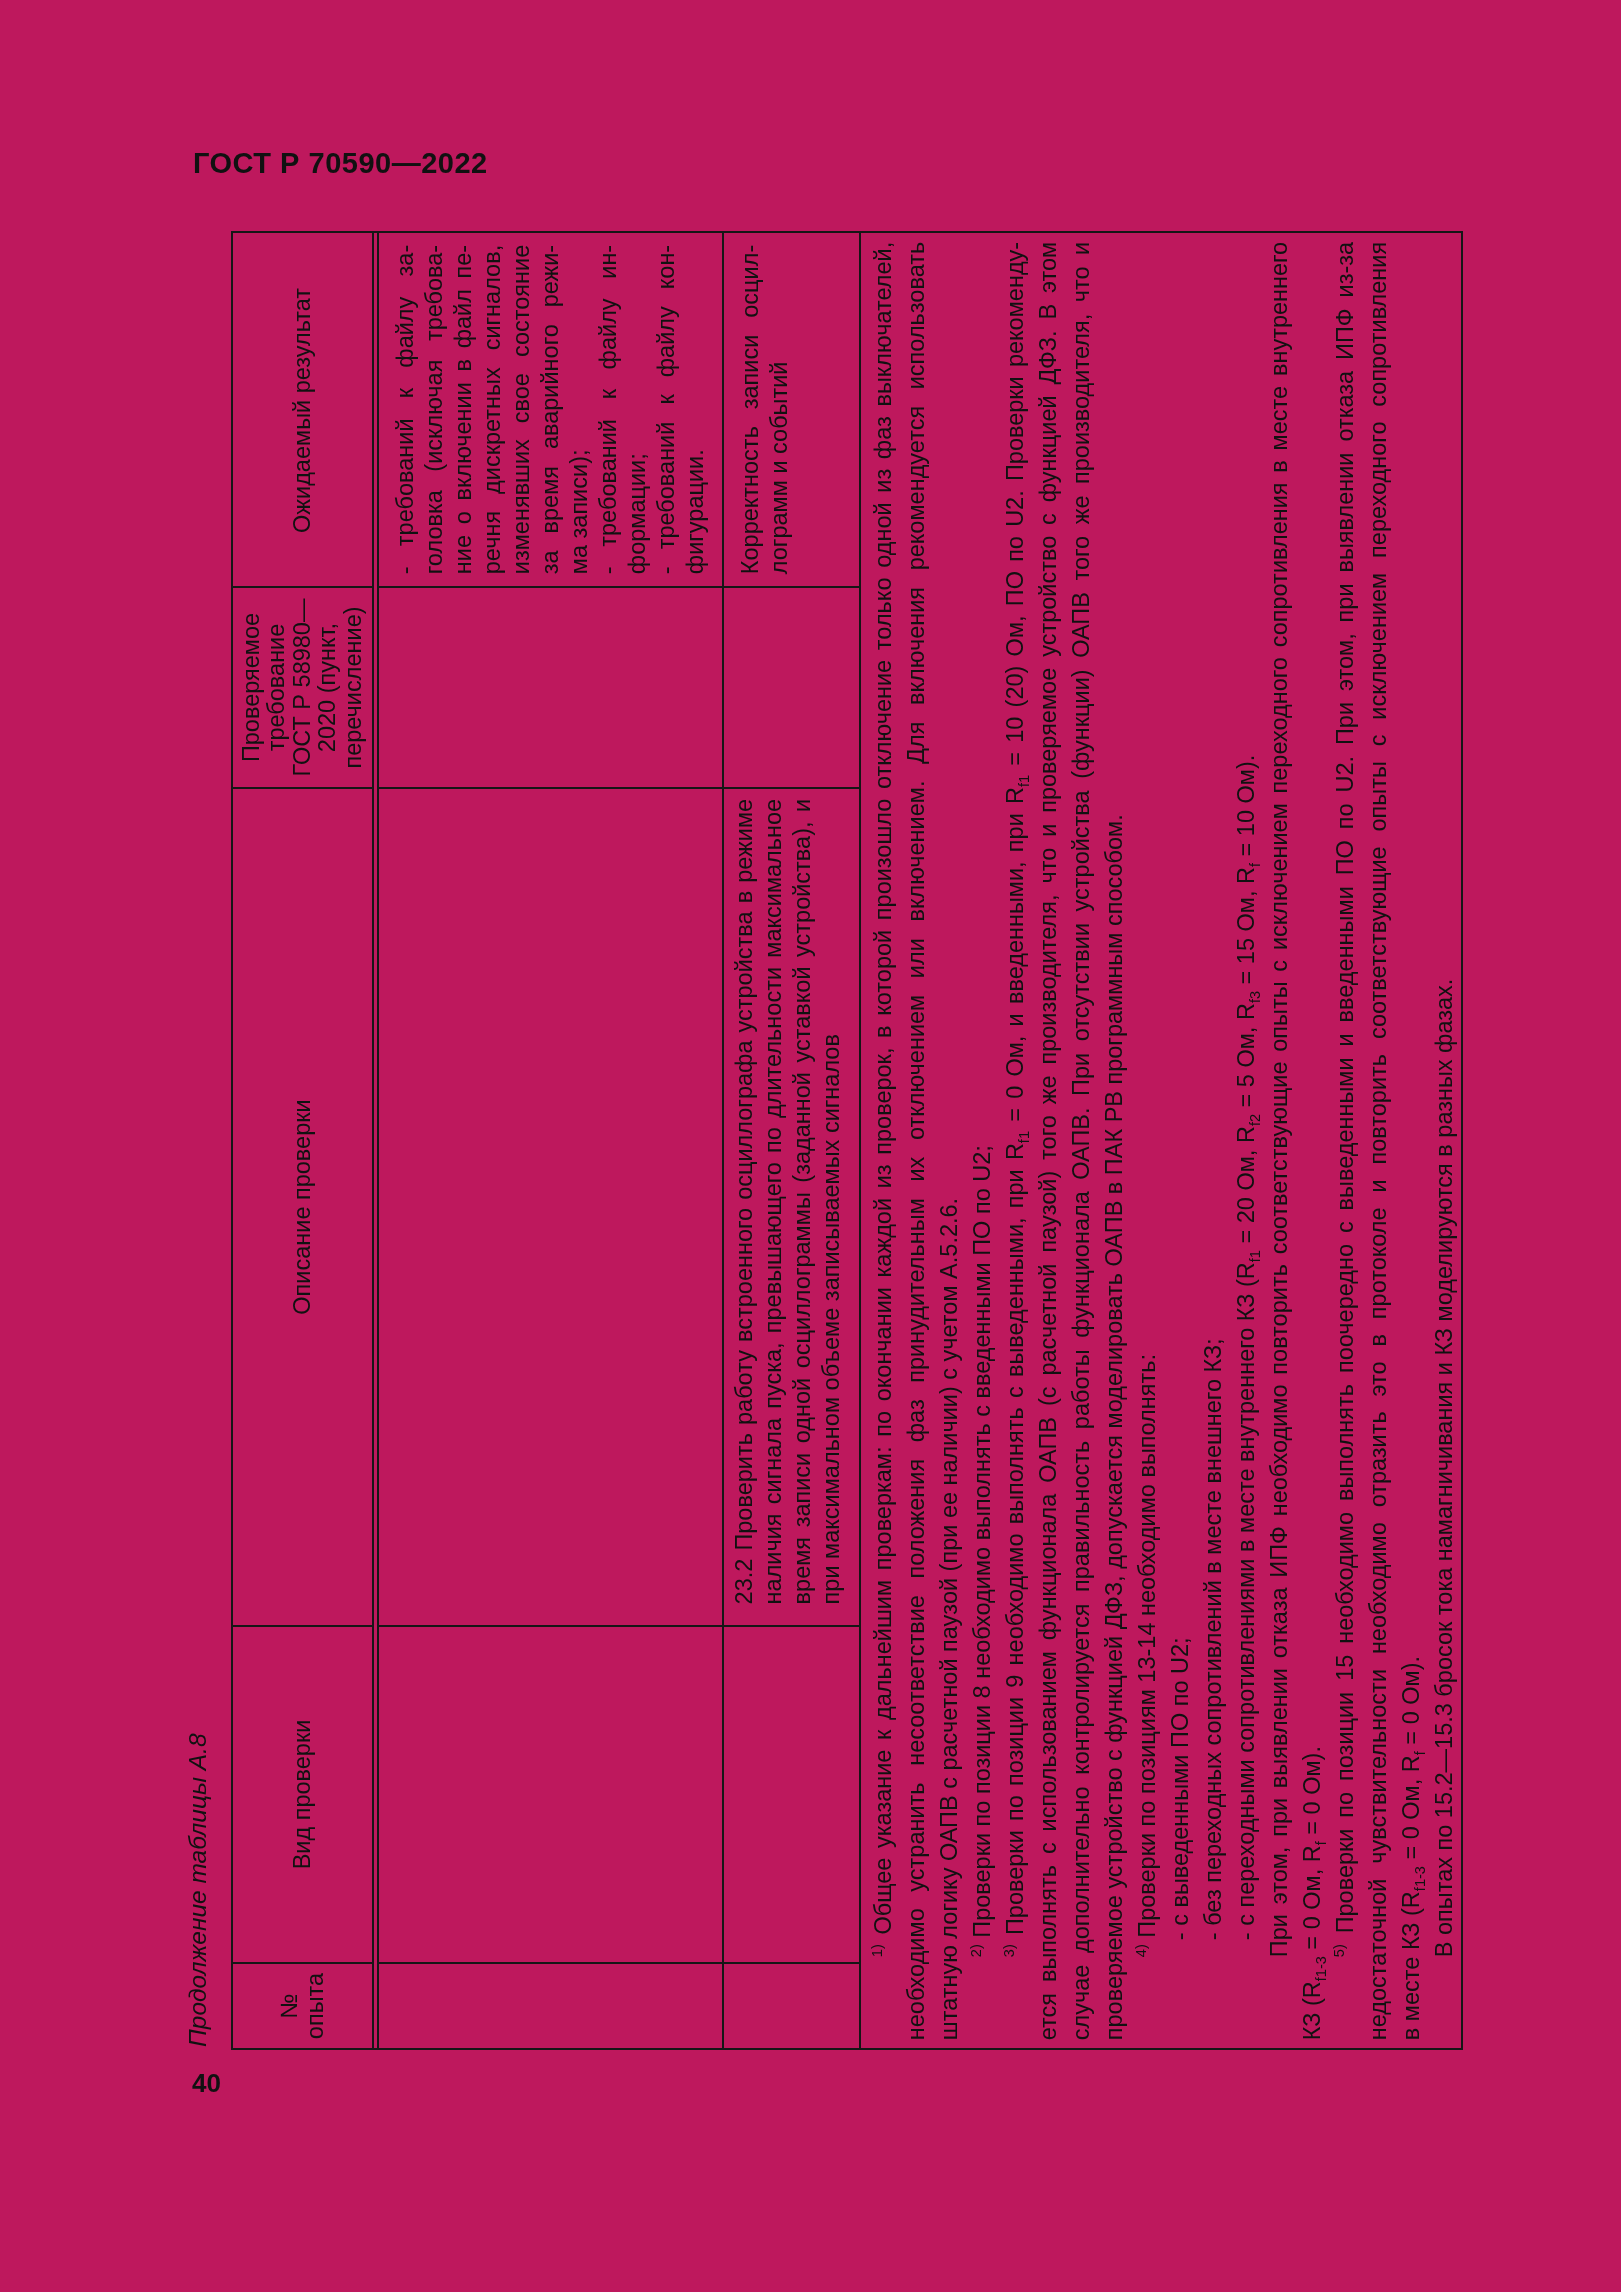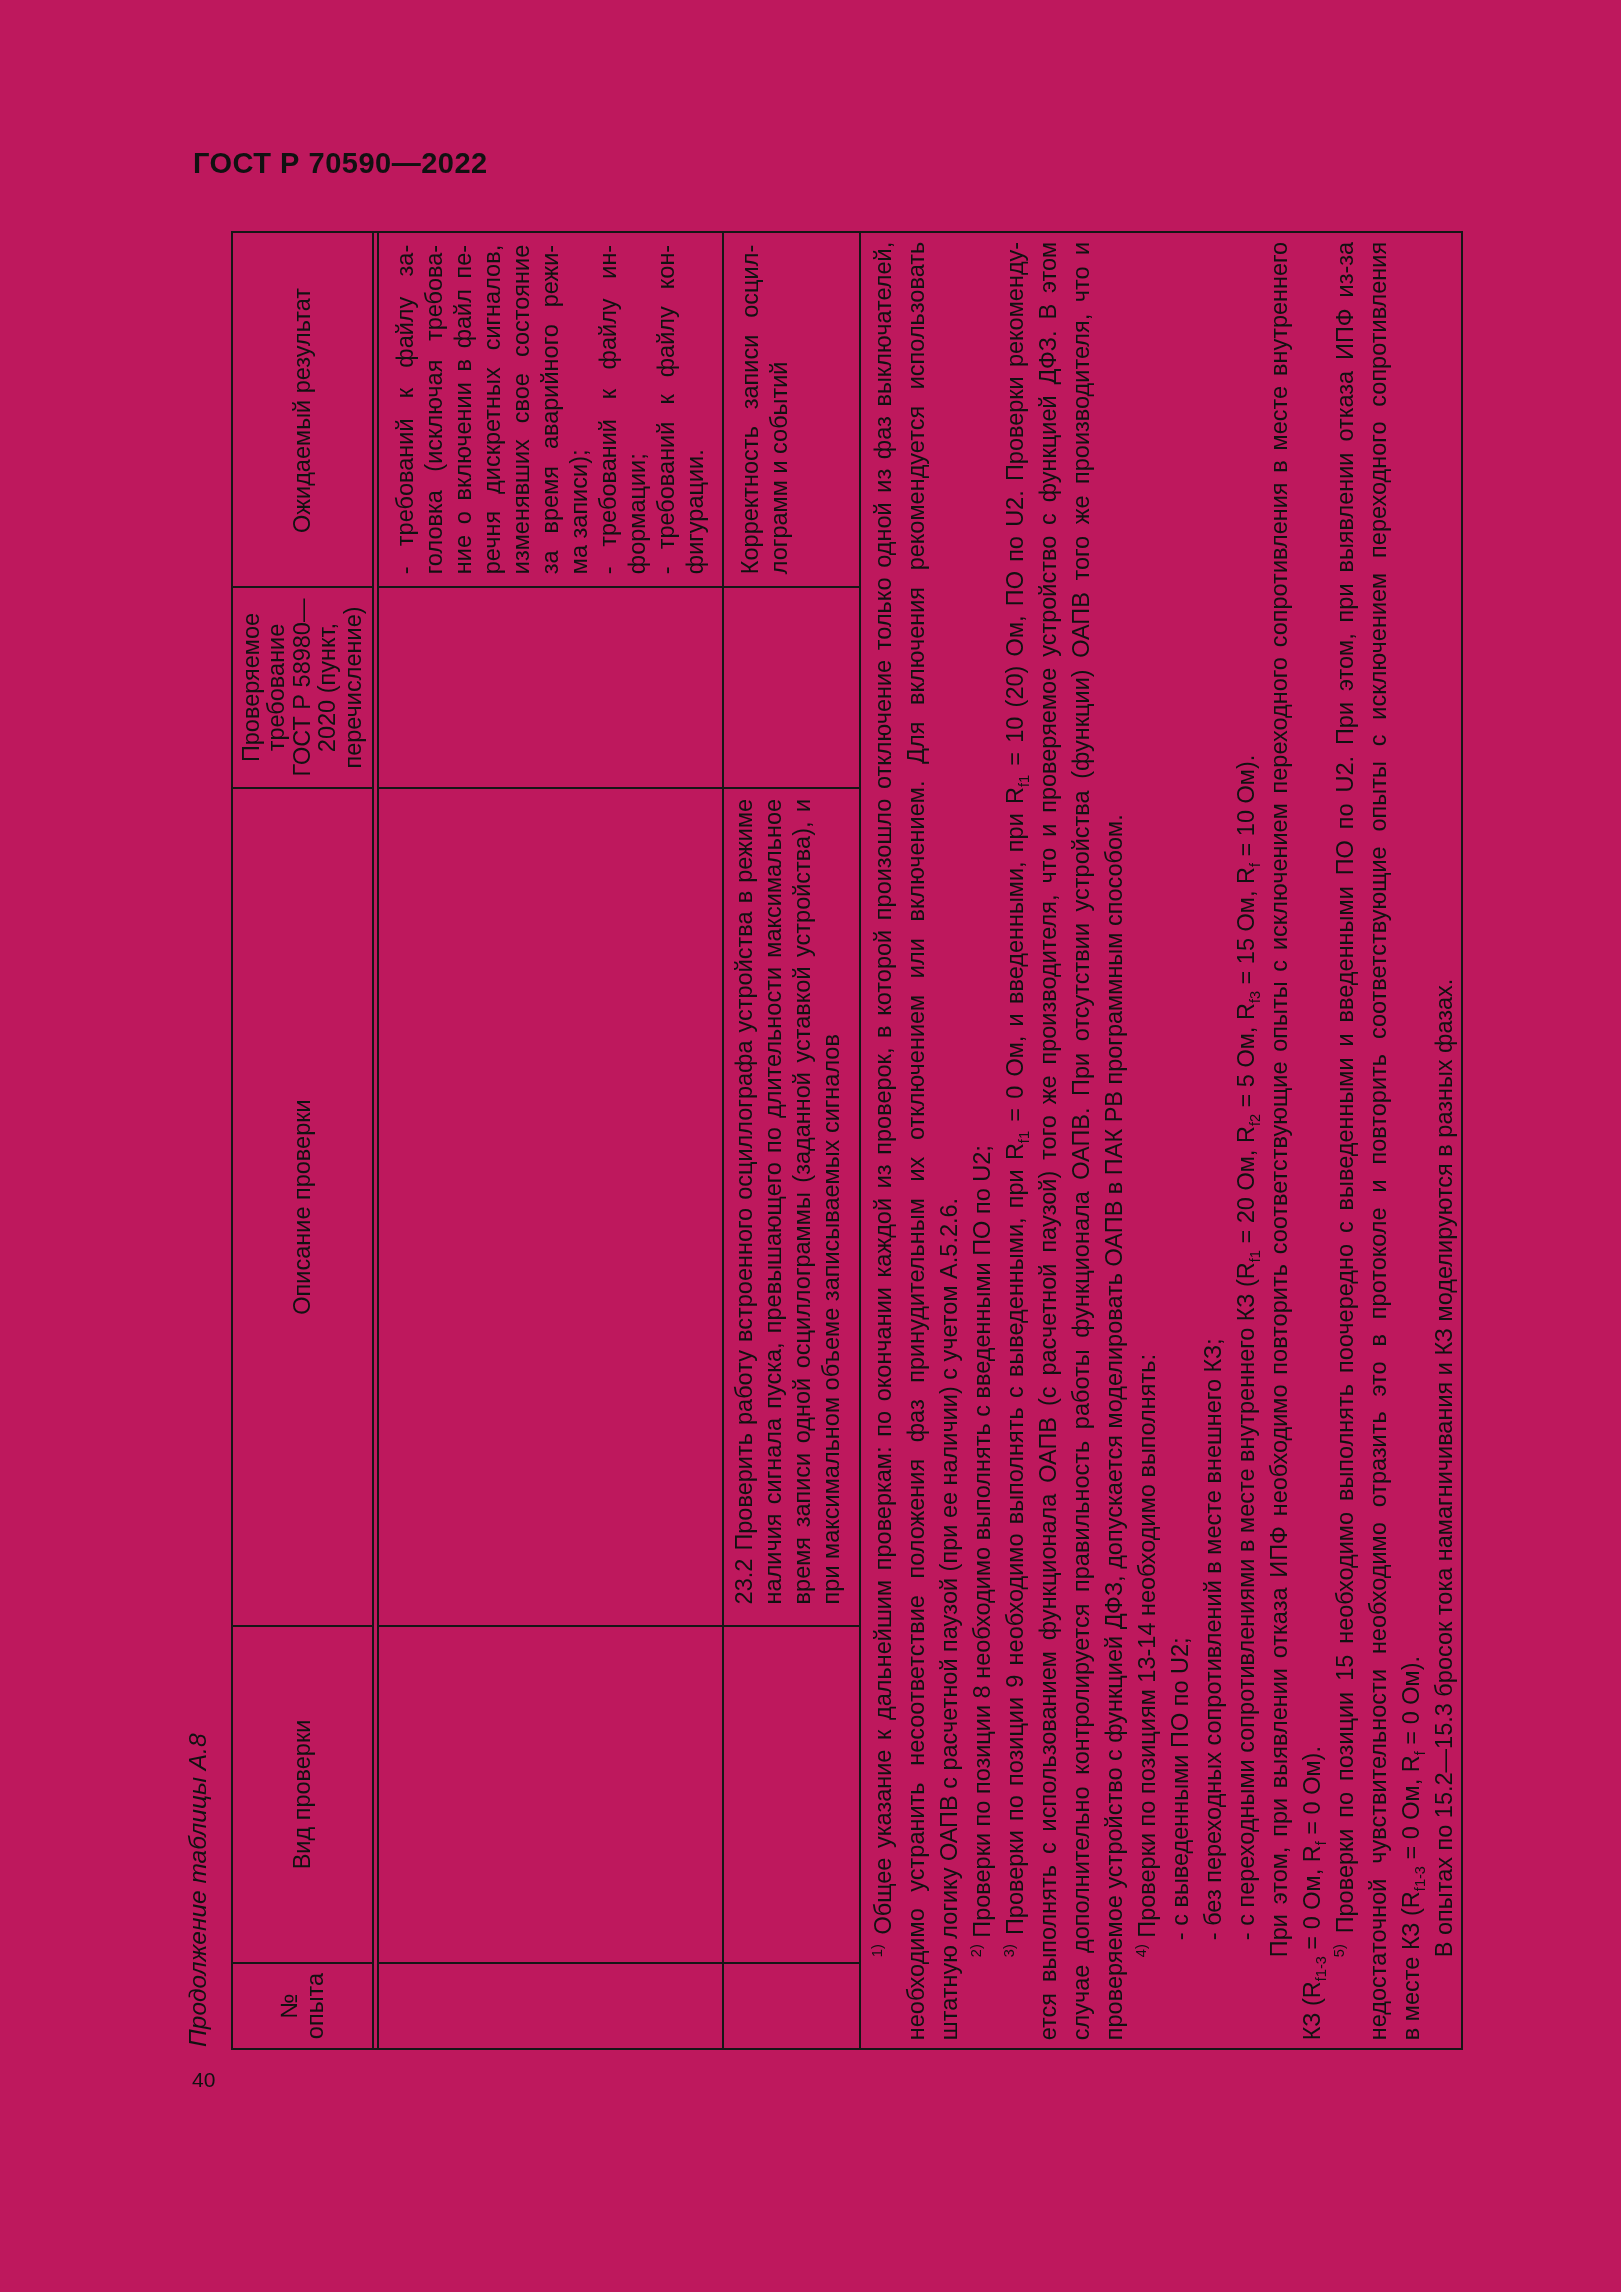--- a/index.html
+++ b/index.html
@@ -1,19 +1,19 @@
 <!DOCTYPE html>
 <html><head>
 <meta charset="utf-8">
 <style>
   html,body{margin:0;padding:0;background:#e8e8e8;}
   .page{position:relative;width:1621px;height:2293px;background:#be185d;overflow:hidden;
         font-family:"Liberation Sans",sans-serif;color:#111;}
   .running-header{position:absolute;left:193px;top:147px;font-size:29px;font-weight:bold;letter-spacing:0.5px;}
-  .page-number{position:absolute;left:192px;top:2068px;font-size:21px;}
+  .page-number{position:absolute;left:192px;top:2068px;font-size:26px;font-weight:bold;}
   
   .rot{position:absolute;transform:rotate(-90deg);transform-origin:0 0;}
   .caption{left:184px;top:2047px;width:323px;height:31px;font-size:24.5px;font-style:italic;}
   .tbl{left:231px;top:2050px;width:1819px;height:1232px;border:2.9px solid #161616;box-sizing:border-box;}
   .trow{display:flex;box-sizing:border-box;width:100%;}
   .thead{height:146px;border-bottom:7.8px double #161616;}
   .r1{height:345px;border-bottom:2.9px solid #161616;}
   .r2{height:137px;border-bottom:2.9px solid #161616;}
   .cell{box-sizing:border-box;border-right:2px solid #161616;flex:none;overflow:hidden;}
   .cell.last{border-right:none;}

